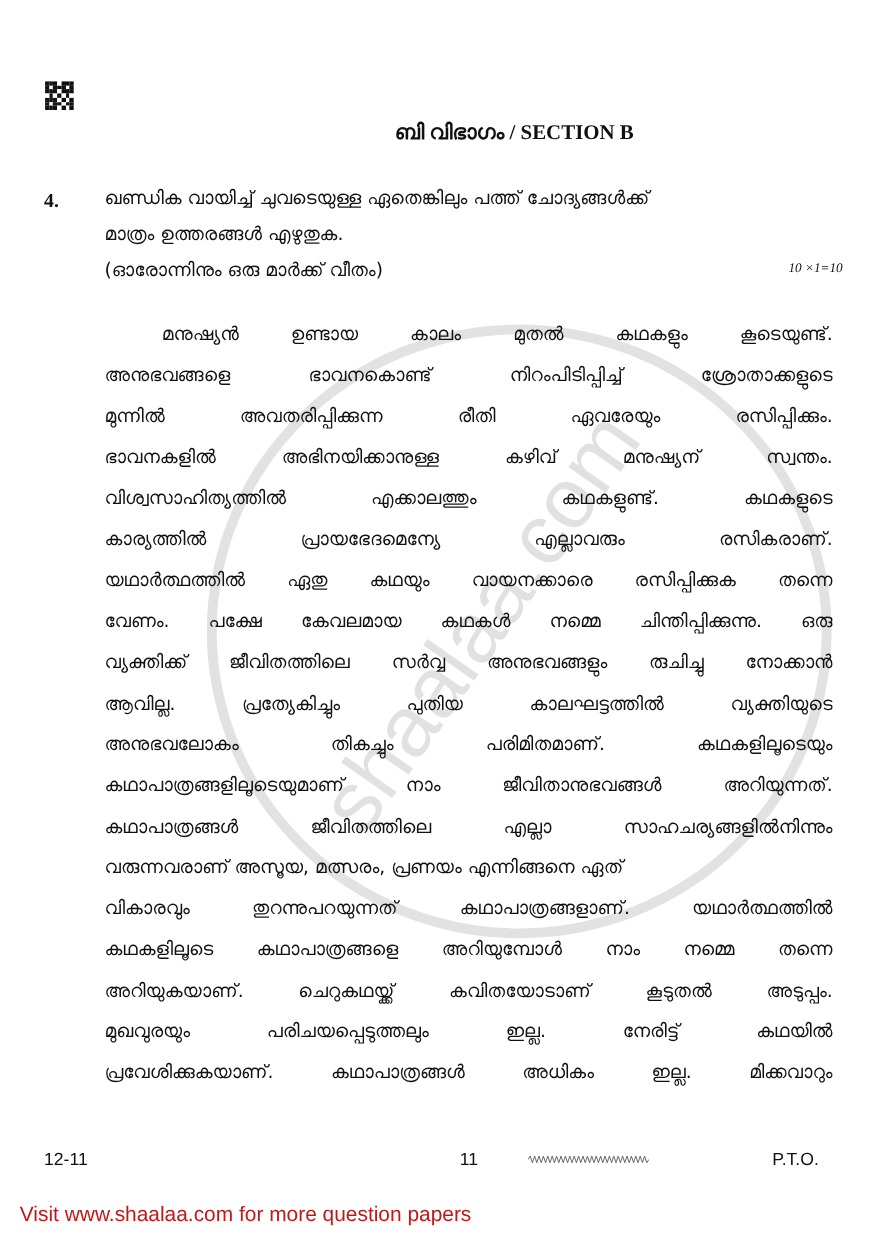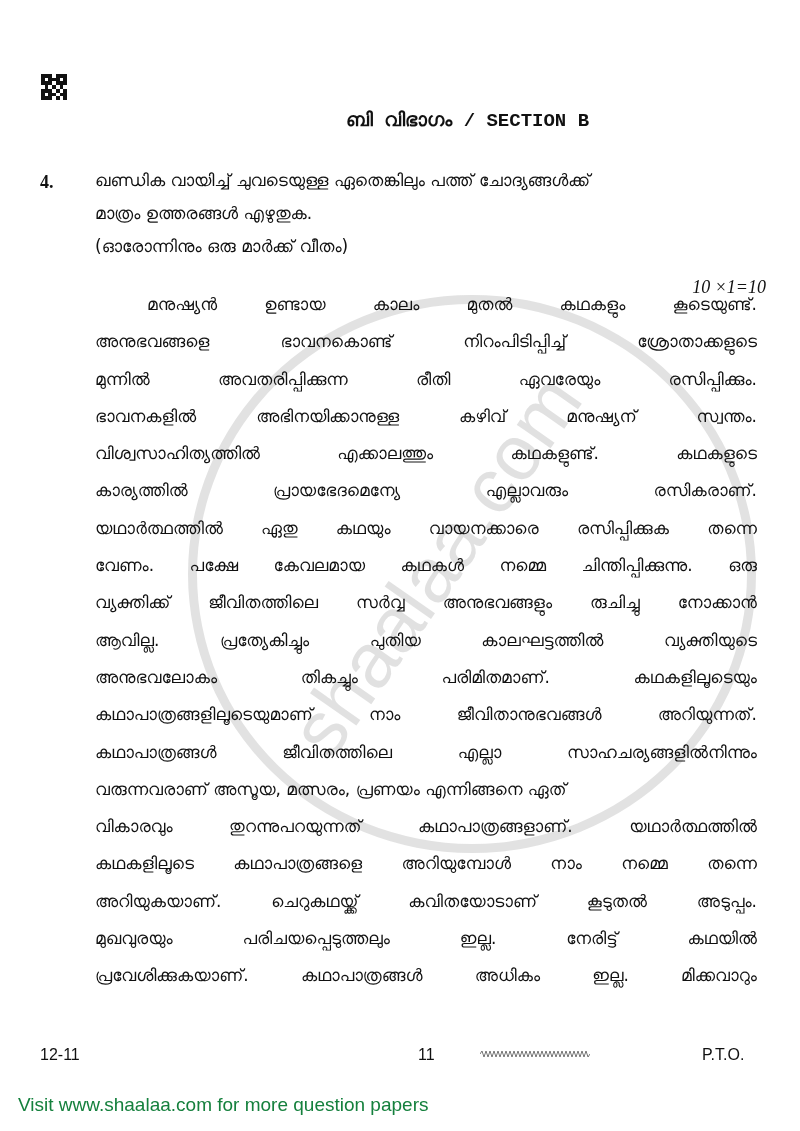--- a/index.html
+++ b/index.html
@@ -9,32 +9,32 @@
   }
   .qr {
     position: absolute; left: 41px; top: 74px; width: 26px; height: 26px;
     display: grid; grid-template-columns: repeat(7, 1fr); grid-template-rows: repeat(7, 1fr);
   }
   .qr span { background: #111; }
   .qr span.w { background: #fff; }
   .section-title {
     position: absolute; top: 110px; left: 0; width: 800px; text-align: center;
     padding-left: 135px; box-sizing: border-box;
-    font-family: Liberation Mono, monospace; font-weight: bold; font-size: 19px;
+    font-family: Liberation Serif, serif; font-weight: bold; font-size: 19px;
   }
   .q-num {
     position: absolute; left: 40px; top: 172px;
     font-family: "Liberation Serif", serif; font-weight: bold; font-size: 18px;
   }
   .q-line {
     position: absolute; left: 95px; font-size: 17px;
   }
   .marks {
     position: absolute; right: 34px; top: 236px;
-    font-family: "Liberation Serif", serif; font-style: italic; font-size: 18px; margin-top: 41px;
+    font-family: "Liberation Serif", serif; font-style: italic; font-size: 12px;
   }
   .passage { position: absolute; left: 95px; width: 662px; top: 286px; }
   .p-line {
     height: 37.3px; line-height: 37.3px; font-size: 17px; white-space: nowrap;
     text-align: justify; text-align-last: justify; overflow: hidden;
   }
   .p-line.indent { padding-left: 52px; }
   .p-line.left { text-align-last: left; }
   .watermark {
     position: absolute; left: 188px; top: 295px; width: 550px; height: 540px;
@@ -50,21 +50,21 @@
   .footer {
     position: absolute; top: 1046px; left: 0; width: 800px; height: 24px;
     font-family: "Liberation Sans", sans-serif; font-size: 16px;
   }
   .f-code { position: absolute; left: 40px; text-align: right; }
   .f-page { position: absolute; left: 378px; margin-left: 40px; }
   .f-wave { position: absolute; left: 480px; top: 2px; }
   .f-pto { position: absolute; left: 702px; }
   .visit {
     position: absolute; left: 18px; top: 1094px;
-    font-family: "Liberation Sans", sans-serif; font-size: 19px; color: #15803d;
+    font-family: "Liberation Sans", sans-serif; font-size: 19px; color: #b91c1c;
   }
 </style>
 </head>
 <body>
 
 <div class="qr">
   <span></span>
     <span></span>
     <span></span>
     <span class="w"></span>

